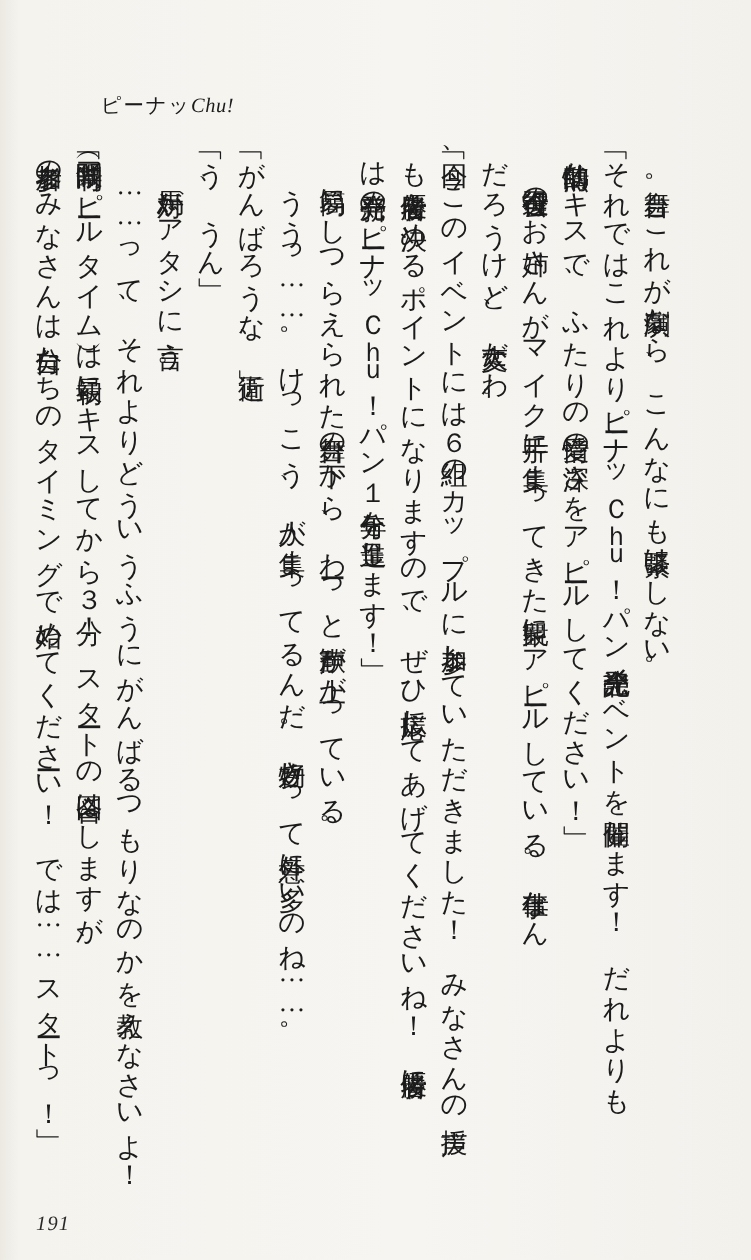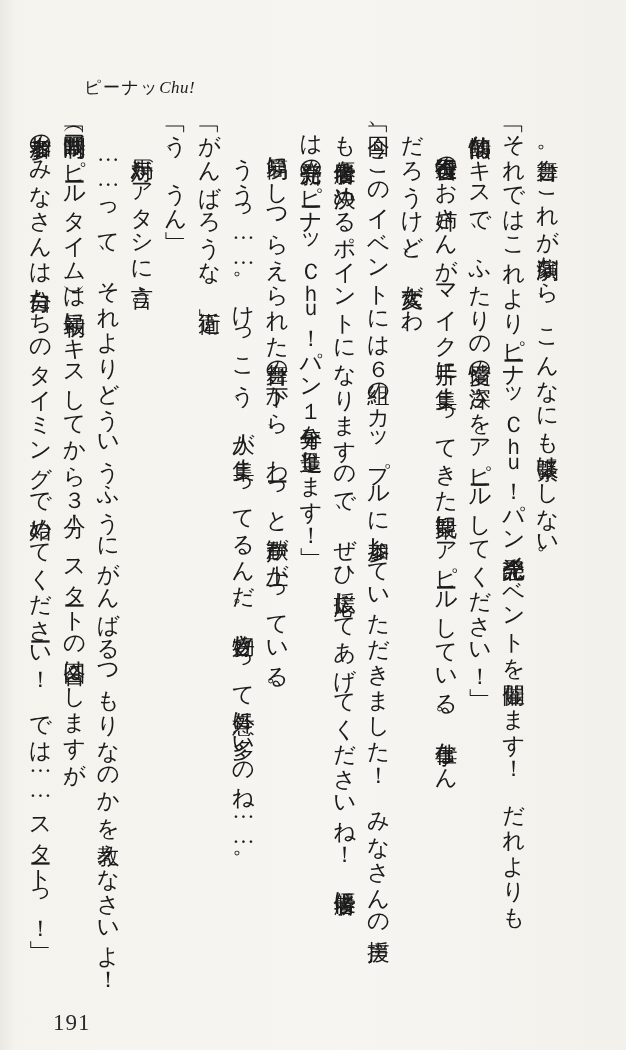--- a/index.html
+++ b/index.html
@@ -42,23 +42,24 @@
     line-height: 33.8px;
     letter-spacing: 0;
   }
   .tline {
     margin: 0;
     padding: 0;
     white-space: pre;
   }
   .page-number {
     position: absolute;
-    left: 53px;
+    left: 30px;
     top: 1010px;
-    font-size: 23px;
+    font-style: italic;
+    font-size: 17px;
     letter-spacing: 1px;
     color: #2a2a2a;
   }
 </style>
 </head>
 <body>
 
 <div class="page">
 
   <div class="running-header"><span>ピーナッ</span><span class="latin">Chu!</span></div>

